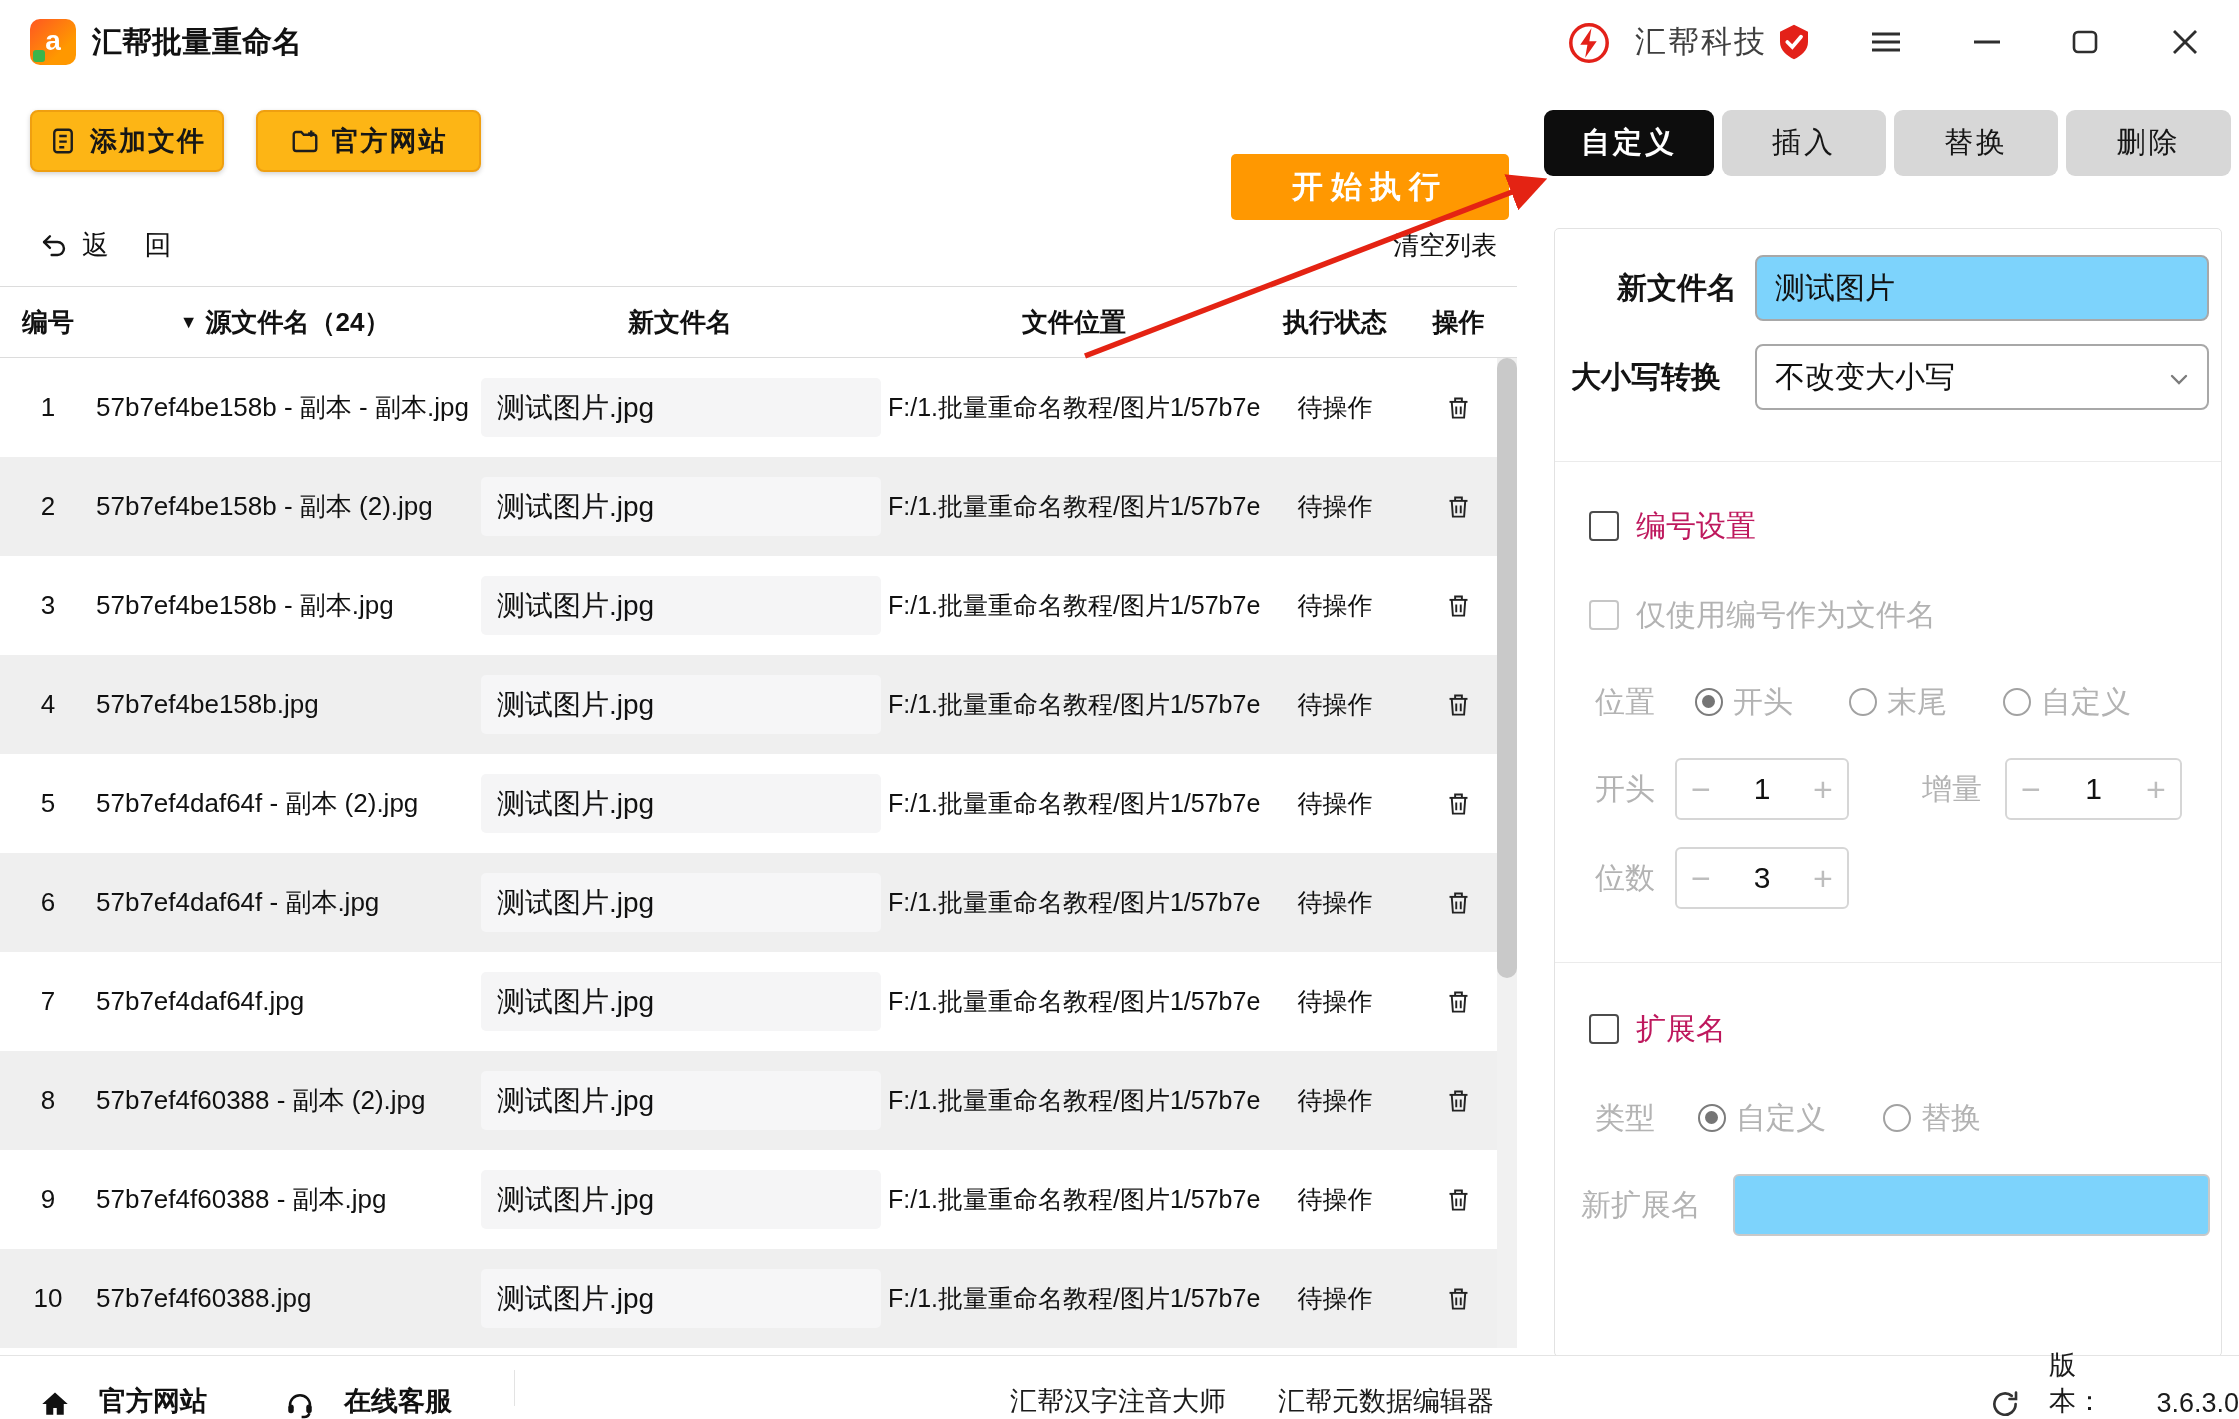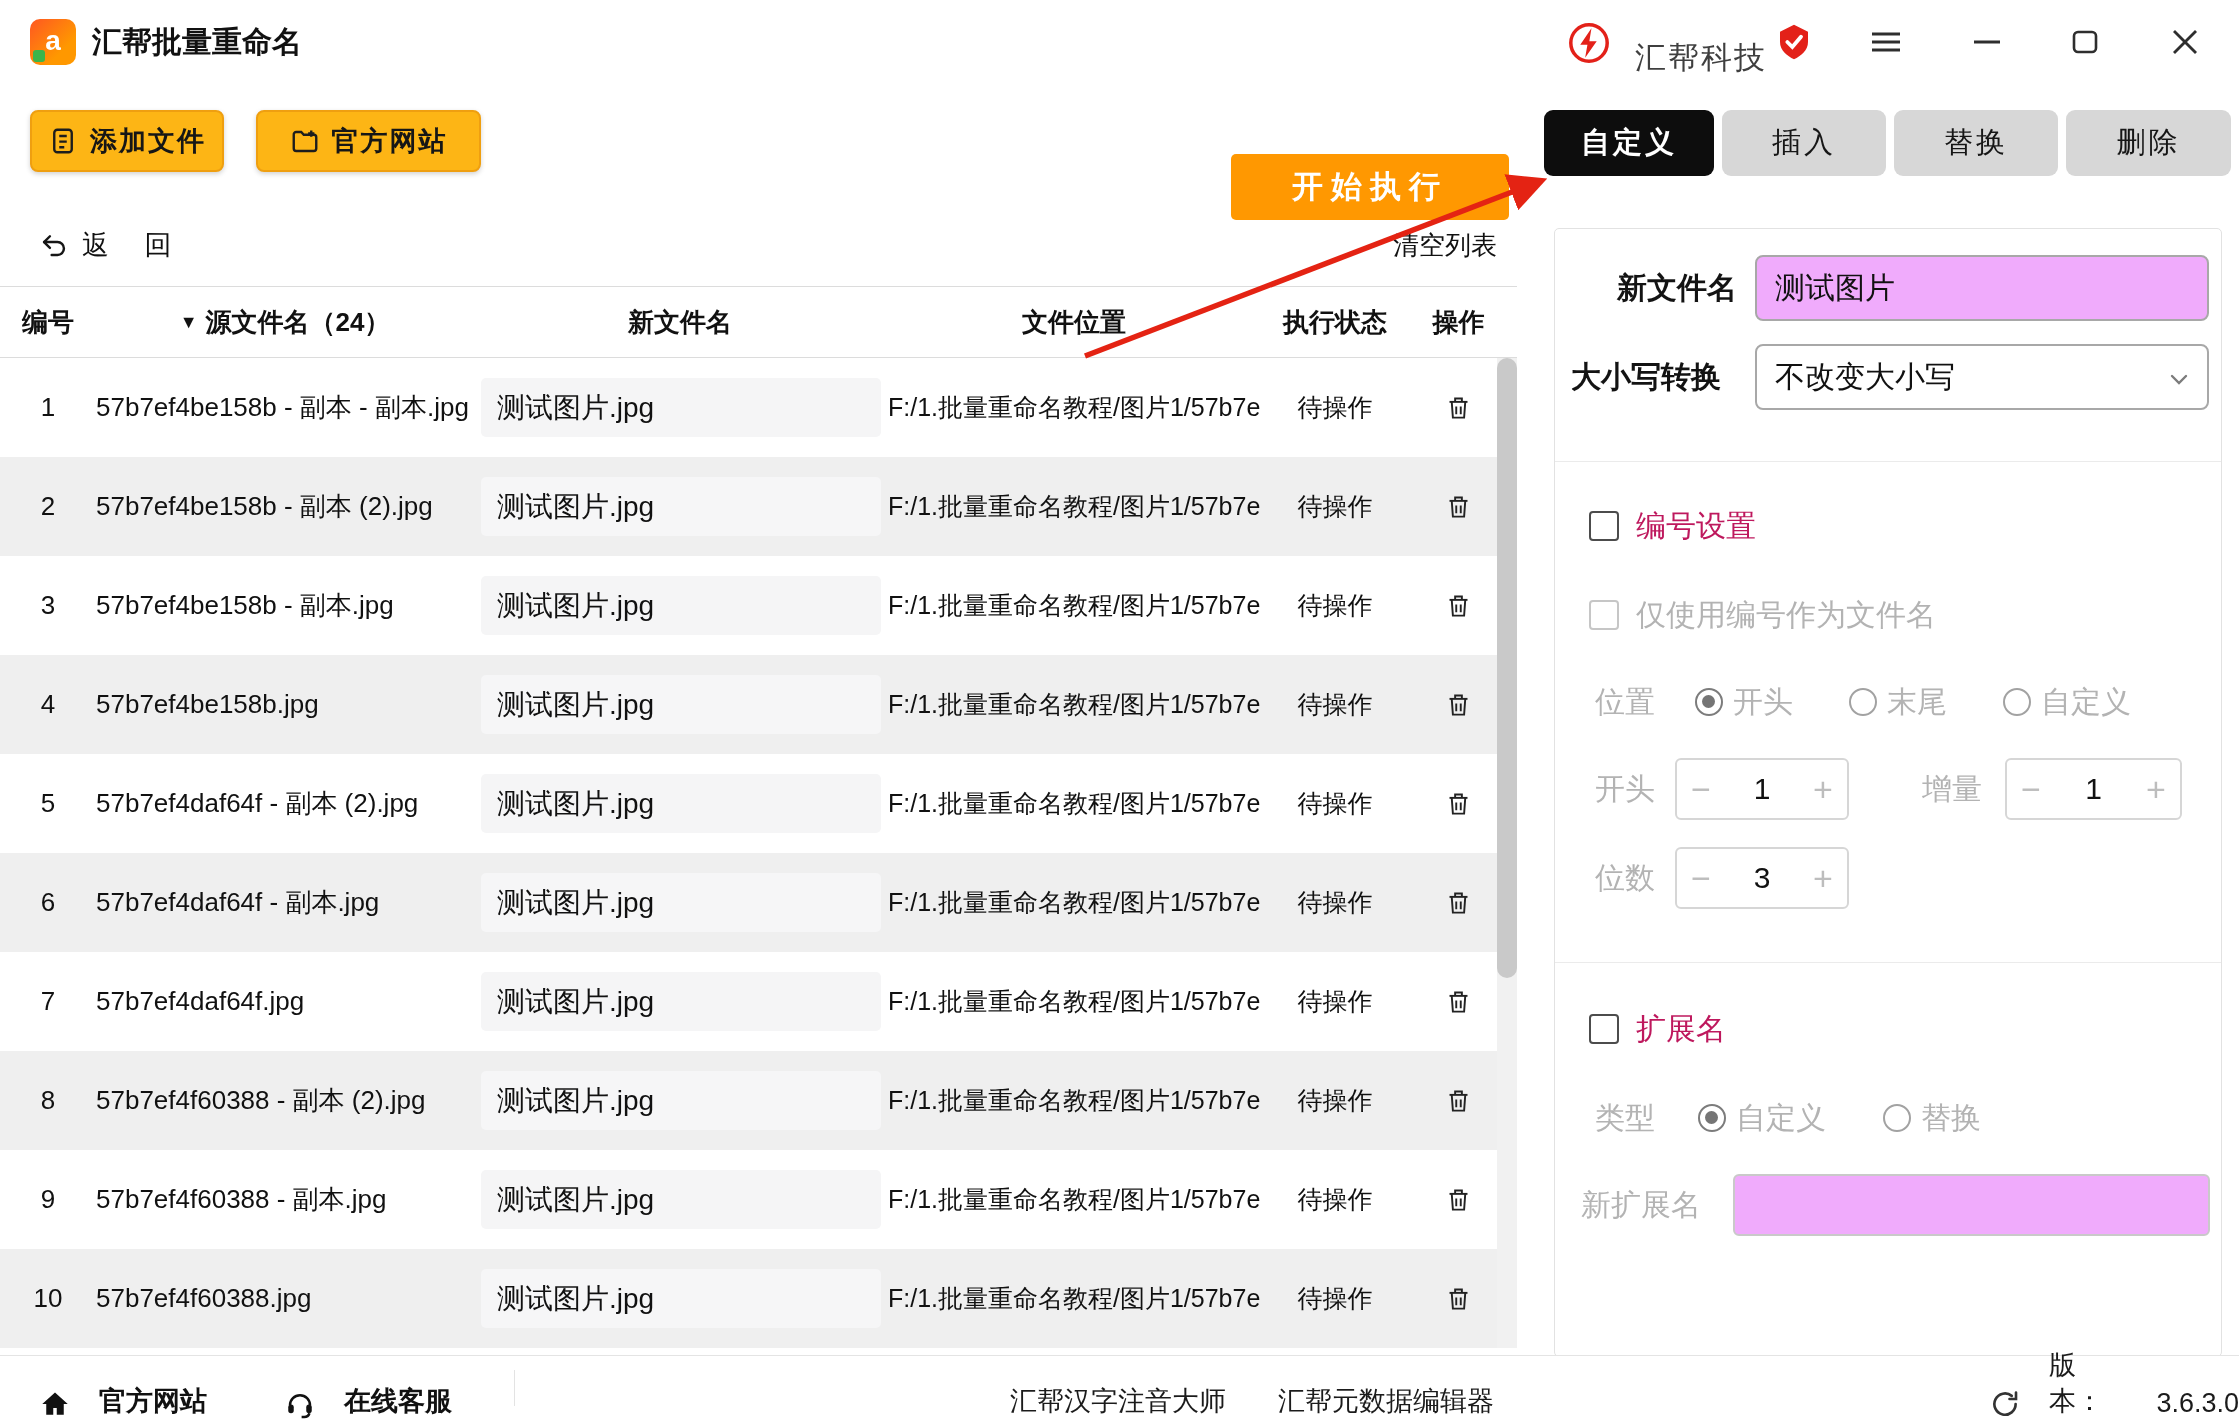--- a/index.html
+++ b/index.html
@@ -11,21 +11,21 @@
   .abs { position:absolute; }
 
   
   .titlebar { left:0; top:0; width:2239px; height:84px; background:#fff; }
   .app-icon { left:30px; top:19px; width:46px; height:46px; border-radius:10px;
     background:linear-gradient(135deg,#ff5722 0%,#ff9800 70%);
     color:#fff; font-weight:bold; font-size:28px; text-align:center; line-height:44px; }
   .app-icon::after{ content:""; position:absolute; left:3px; bottom:3px; width:12px; height:12px;
     border-radius:3px; background:#3bb54a; }
   .win-title { left:92px; top:0; height:84px; line-height:84px; font-size:30px; font-weight:700; }
-  .brand-text { left:1635px; top:16px; height:84px; line-height:84px; font-size:31px; color:#3f3f3f;
+  .brand-text { left:1635px; top:0; height:84px; line-height:84px; font-size:31px; color:#3f3f3f;
     font-weight:500; letter-spacing:2px; }
   .winbtn { width:48px; height:48px; top:18px; display:flex; align-items:center; justify-content:center; cursor:pointer; }
 
   
   .btn-yellow { display:flex; align-items:center; justify-content:center; gap:12px;
     background:#fdb515; border:2px solid #ef9f10; border-radius:8px; height:62px;
     font-size:27px; font-weight:700; color:#161616; letter-spacing:2px;
     box-shadow:0 2px 5px rgba(0,0,0,.18); cursor:pointer; }
   .btn-start { background:#ff9801; border-radius:5px; height:66px; display:flex;
     align-items:center; justify-content:center; color:#fff; font-size:31px; font-weight:600;
@@ -61,21 +61,21 @@
 
   .scroll-track { left:1497px; top:358px; width:20px; height:990px; background:#f1f1f1; }
   .scroll-thumb { left:1497px; top:358px; width:20px; height:620px; background:#c9c9c9; border-radius:10px; cursor:grab; }
 
   
   .panel { left:1554px; top:228px; width:668px; height:1129px; background:#fff;
     border:1px solid #e2e2e2; border-radius:5px; }
   .p-label-dark { position:absolute; font-size:30px; font-weight:600; color:#131313; }
   .p-label-gray { position:absolute; font-size:30px; color:#b3b3b3; }
   .p-input { position:absolute; height:66px; border:2px solid #a8a8a8; border-radius:8px;
-    font-size:30px; padding:0 18px; color:#111; background:#f0abfc;
+    font-size:30px; padding:0 18px; color:#111; background:#7dd3fc;
     font-family:"Liberation Sans","DejaVu Sans",sans-serif; }
   .p-select { position:absolute; height:66px; border:2px solid #a8a8a8; border-radius:8px;
     font-size:30px; line-height:62px; padding:0 18px; cursor:pointer; background:#fff; }
   .divider { position:absolute; left:0; width:666px; height:1px; background:#ebebeb; }
   .cbx { position:absolute; width:30px; height:30px; border:2.5px solid #4c4c4c; border-radius:4px;
     background:#fff; cursor:pointer; }
   .cbx.dis { border-color:#c6c6c6; }
   .cb-label { position:absolute; font-size:30px; font-weight:500; color:#be185d; line-height:40px; cursor:pointer; }
   .cb-label.dis { color:#b3b3b3; font-weight:400; }
   .radio { position:absolute; width:28px; height:28px; border:2.5px solid #a2a2a2; border-radius:50%; background:#fff; cursor:pointer; }

